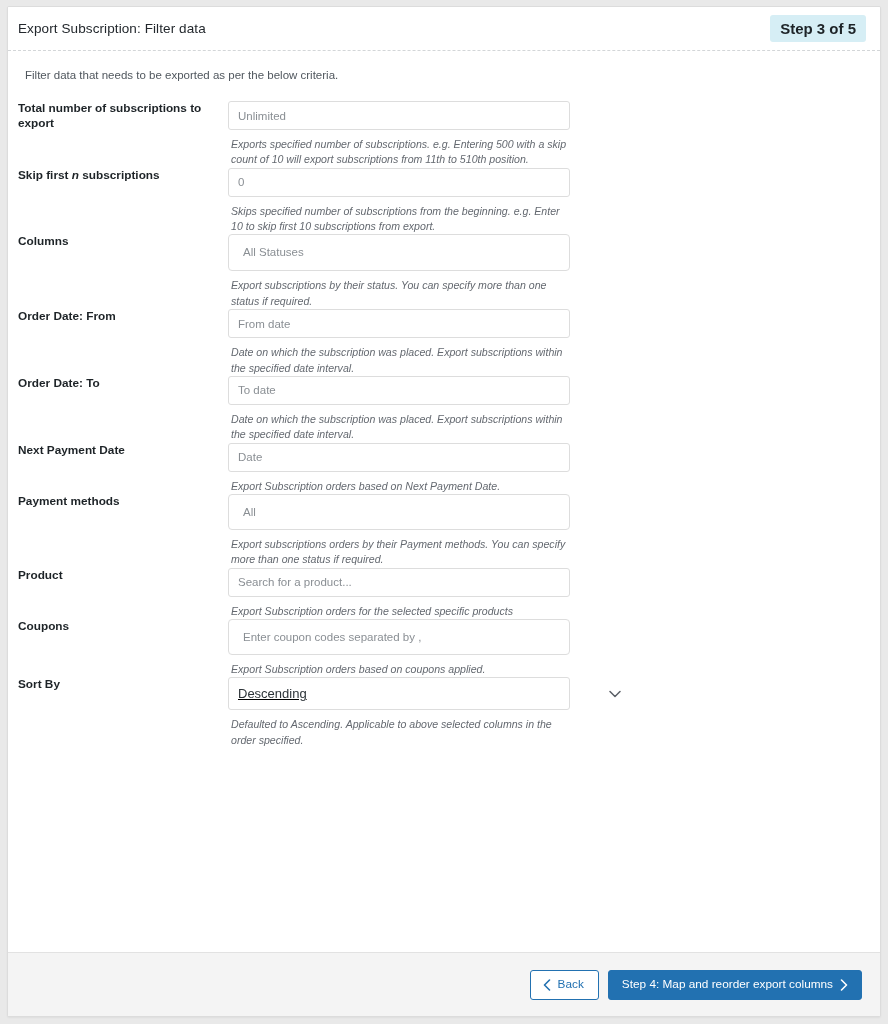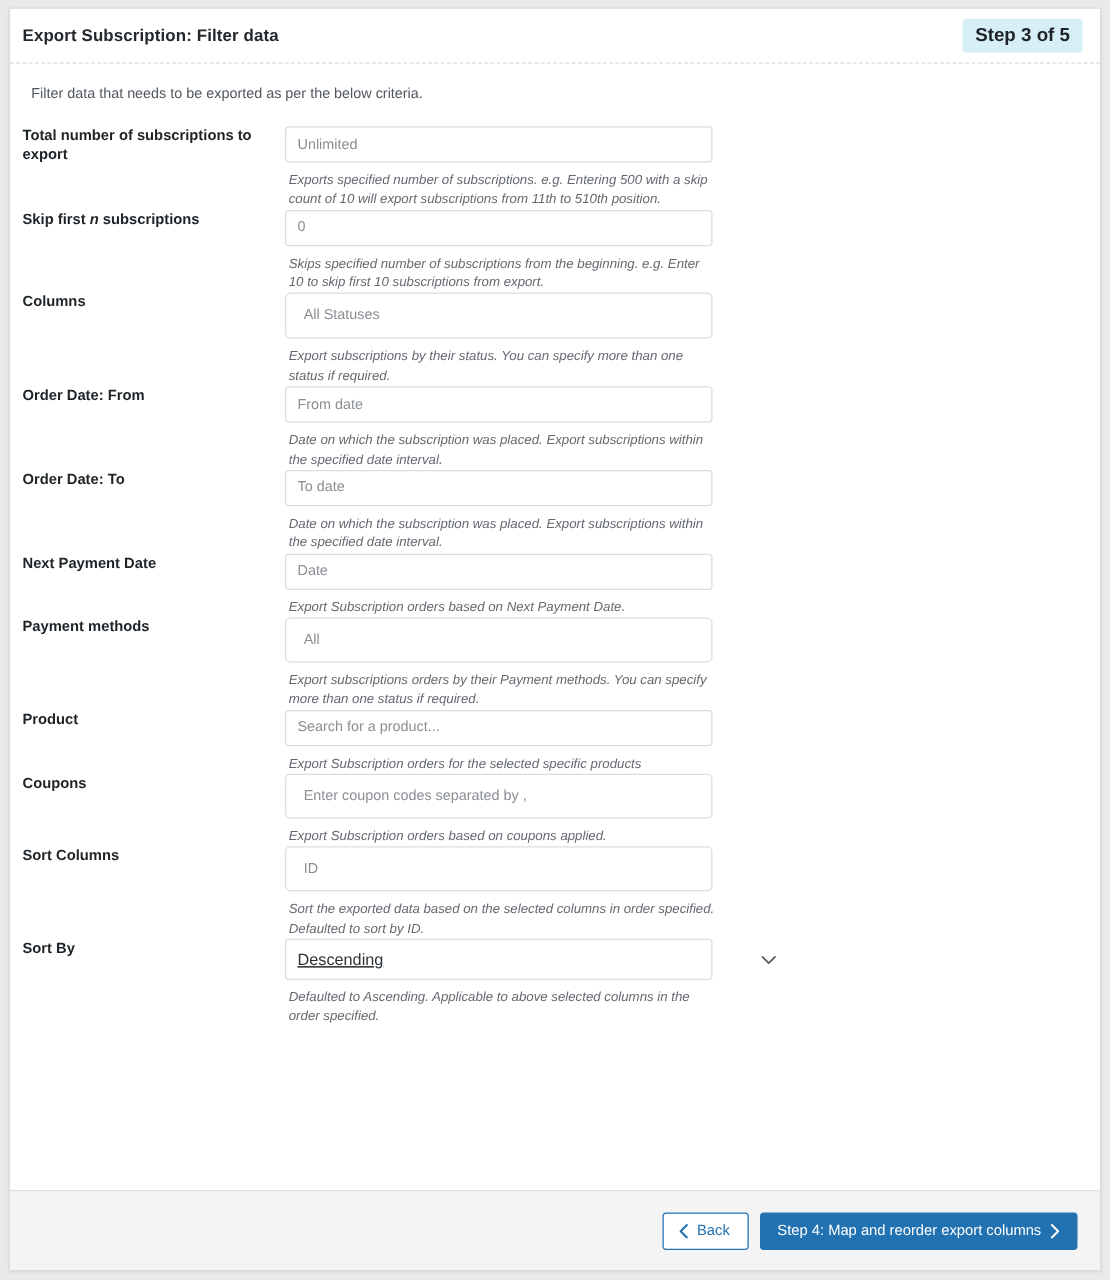--- a/index.html
+++ b/index.html
@@ -35,21 +35,21 @@
     flex: 0 0 44px;
     display: flex;
     align-items: center;
     justify-content: space-between;
     padding: 0 14px 0 10px;
     border-bottom: 1px dashed #d3d6d8;
     background: #fff;
   }
   .card-title {
     font-size: 13.5px;
-    font-weight: bold;
+    font-weight: normal;
     color: #23282d;
     letter-spacing: 0.1px;
   }
   .step-badge {
     background: #d6eef5;
     color: #1d2327;
     font-size: 15px;
     font-weight: bold;
     padding: 6px 10px;
     border-radius: 3px;
@@ -286,29 +286,20 @@
                   <div class="desc">Export Subscription orders for the selected specific products</div>
                 </div>
               </td>
             </tr>
             <tr>
               <td class="label-cell"><span>Coupons</span></td>
               <td class="field-cell">
                 <div class="field-wrap">
                   <div class="s2">Enter coupon codes separated by ,</div>
                   <div class="desc">Export Subscription orders based on coupons applied.</div>
-                </div>
-              </td>
-            </tr>
-            <tr>
-              <td class="label-cell"><span>Sort Columns</span></td>
-              <td class="field-cell">
-                <div class="field-wrap">
-                  <div class="s2">ID</div>
-                  <div class="desc">Sort the exported data based on the selected columns in order specified. Defaulted to sort by ID.</div>
                 </div>
               </td>
             </tr>
             <tr>
               <td class="label-cell"><span>Sort By</span></td>
               <td class="field-cell">
                 <div class="field-wrap">
                   <div class="sel-wrap">
                     <div class="sel">Descending</div>
                     <span class="sel-chevron">

